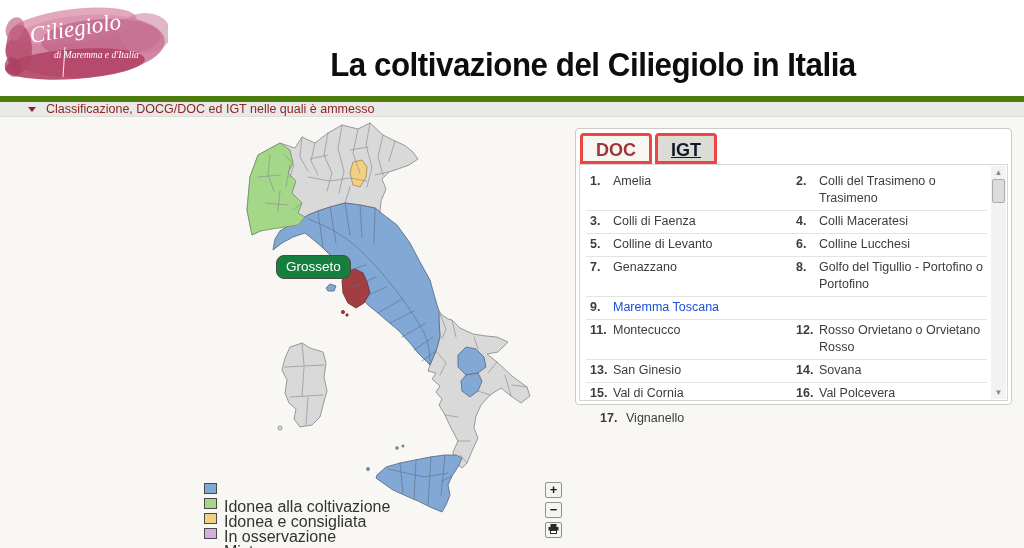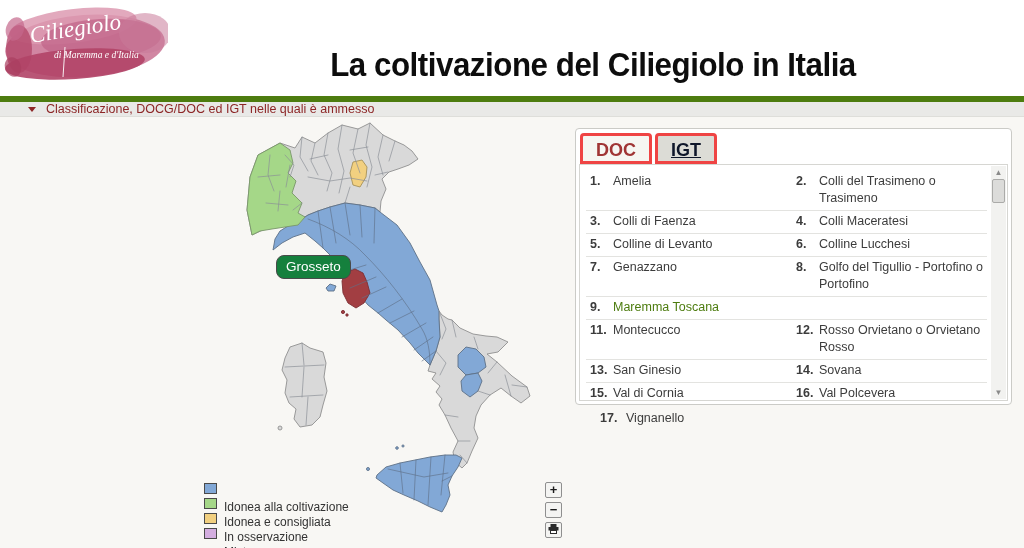--- a/index.html
+++ b/index.html
@@ -30,42 +30,42 @@
   .red{fill:#a23e42;stroke:#7d2f33;stroke-width:.9;}
   .pline{fill:none;stroke:#8a8f96;stroke-width:.8;opacity:.85;stroke-linejoin:round;stroke-linecap:round;}
   .plineb{fill:none;stroke:#5e7087;stroke-width:.8;opacity:.8;stroke-linejoin:round;stroke-linecap:round;}
 
   .tooltip{position:absolute;left:276px;top:138px;background:#15803d;color:#fff;font-size:13.5px;
            padding:3px 9px 4px;border-radius:8px;border:1px solid #4a4a4a;white-space:nowrap;}
 
   .legend{position:absolute;left:204px;top:364px;}
   .legend-row{display:flex;align-items:center;height:15px;}
   .swatch{width:13px;height:11px;border:1px solid #4a4a4a;box-sizing:border-box;margin-right:7px;flex:none;}
-  .legend-label{font-size:12px;color:#333;margin-top:36px;}
+  .legend-label{font-size:16px;color:#333;margin-top:36px;}
 
   .zoom-ctrls{position:absolute;left:545px;top:365px;width:18px;}
   .zbtn{display:block;width:17px;height:16px;margin:0 0 4px 0;padding:0;background:#f4f4f2;
         border:1px solid #8f8f8f;border-radius:2px;font-family:"Liberation Sans",sans-serif;
         font-size:13px;font-weight:bold;color:#1a1a1a;line-height:12px;cursor:pointer;}
 
   
   .panel{position:absolute;left:575px;top:11px;width:437px;height:277px;background:#fff;
          border:1px solid #cbcbc7;border-radius:4px;box-sizing:border-box;padding:3px 3px 0 3px;}
   .tabs{display:flex;gap:3px;height:31px;padding:1px 0 0 1px;}
   .tab{padding:0 13px;line-height:28px;font-size:18px;font-weight:bold;cursor:pointer;
        border:3px solid #ef4444;border-radius:4px 4px 0 0;}
   .tab.active{background:#f6f6f2;color:#a03535;}
   .tab.inactive{background:#dcdcd6;color:#0f172a;text-decoration:underline;}
   .list-box{position:relative;height:237px;border:1px solid #d6d6d2;background:#fff;
             box-sizing:border-box;padding:6px 20px 0 6px;overflow:hidden;}
   .row{display:grid;grid-template-columns:206px 1fr;border-bottom:1px solid #e3e3e0;padding:2px 0 3px;}
   .cell{display:flex;cursor:pointer;}
   .num{width:23px;padding-left:4px;flex:none;font-weight:bold;color:#3c3c3c;font-size:12.5px;line-height:17px;}
   .name{font-weight:normal;color:#3c3c3c;font-size:12.5px;line-height:17px;padding-right:4px;}
-  .cell.hl .name{color:#4d7c0f;}
+  .cell.hl .name{color:#1d4ed8;}
   .scrollbar{position:absolute;right:1px;top:1px;bottom:1px;width:15px;background:#f2f2f0;
              display:flex;flex-direction:column;align-items:center;}
   .sb-arrow{height:13px;font-size:8px;line-height:14px;color:#8a8a8a;cursor:pointer;}
   .sb-thumb{width:11px;height:22px;background:#dcdcda;border:1px solid #ababa9;border-radius:2px;cursor:pointer;}
   .sb-down{margin-top:auto;}
   .item17{position:absolute;left:596px;top:293px;display:flex;cursor:pointer;}
   .item17 .num{width:26px;}
 </style>
 </head>
 <body>

